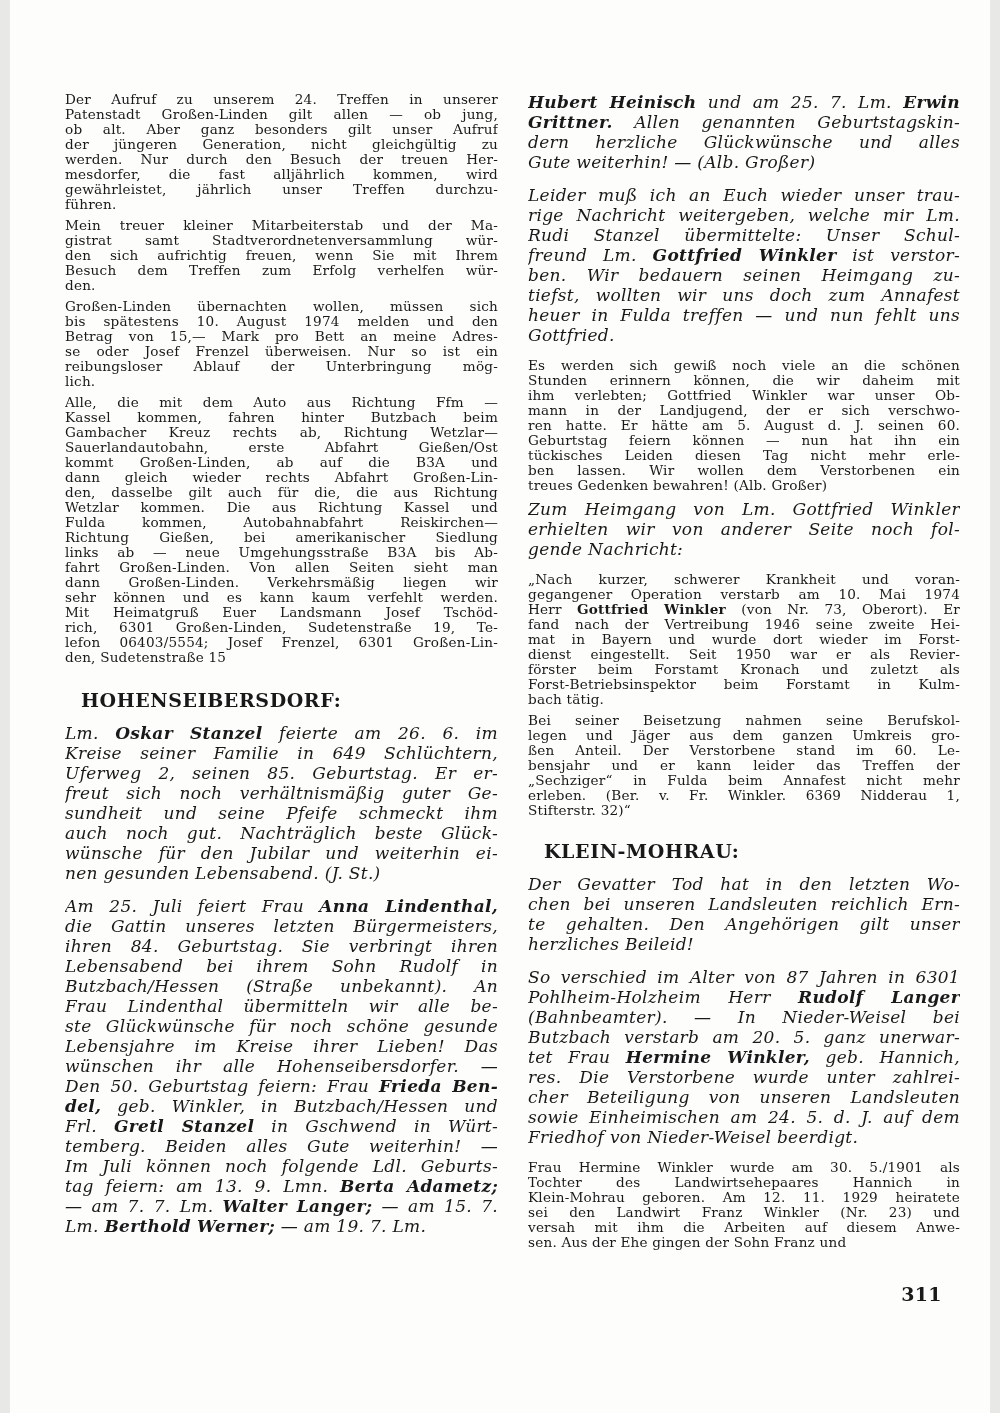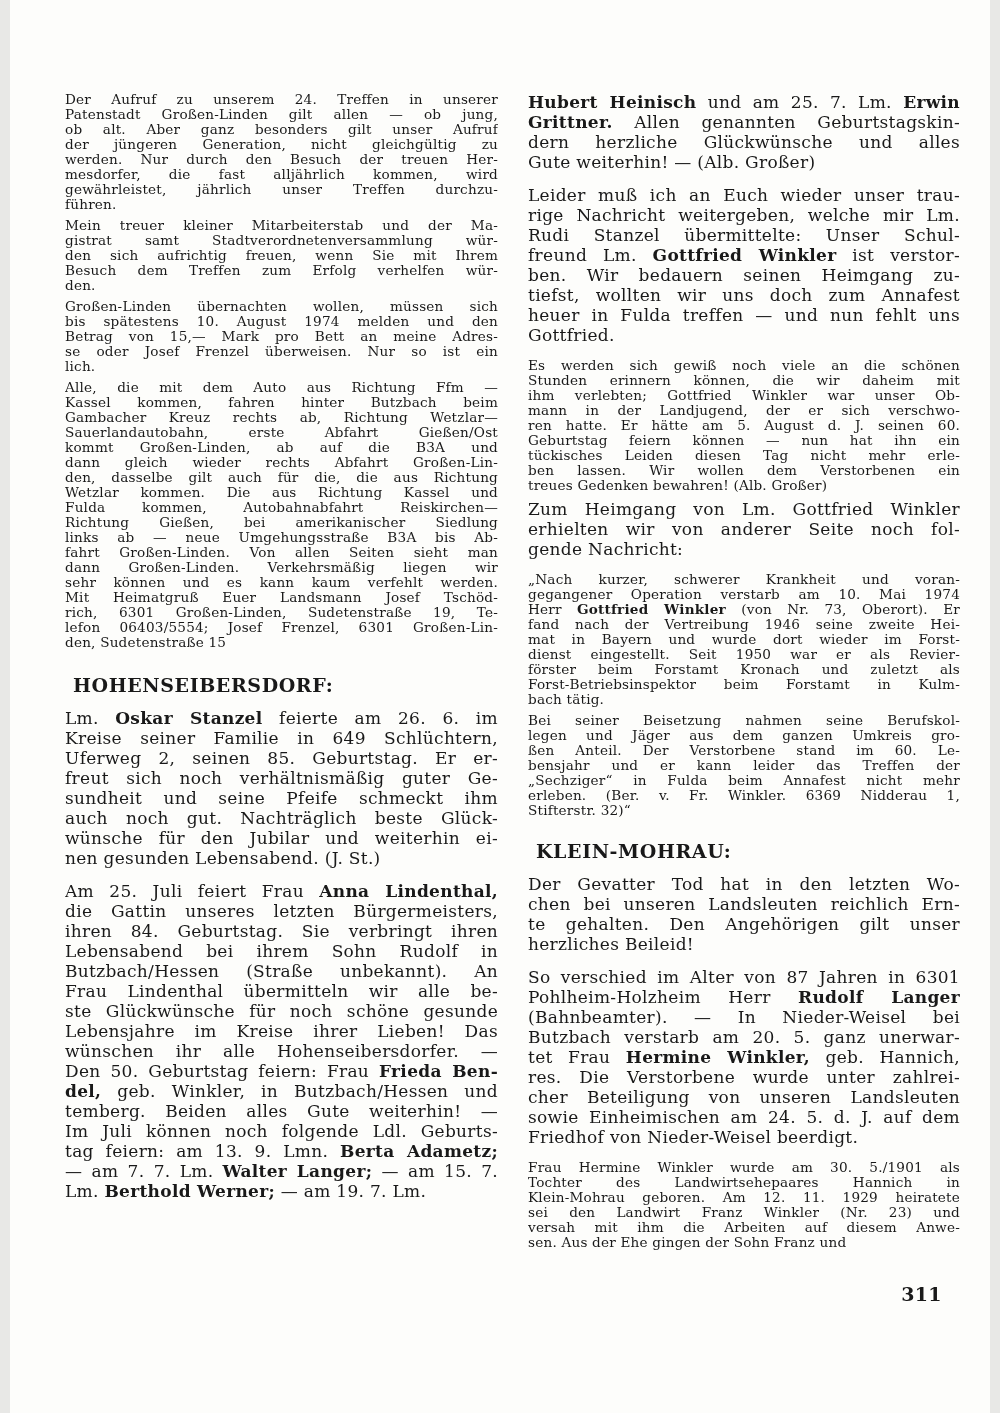--- a/index.html
+++ b/index.html
@@ -35,29 +35,30 @@
   }
   .para.small .line {
     font-size: 13.6px;
     line-height: 15px;
     letter-spacing: 0.2px;
   }
   .para.large .line {
     font-size: 17px;
     line-height: 20px;
     letter-spacing: 0.3px;
+    font-style: italic;
   }
   .line.just {
     text-align: justify;
     text-align-last: justify;
   }
   .line b { font-weight: bold; }
 
   .heading {
-    margin: 24px 0 12px 8px;
+    margin: 24px 0 12px 16px;
     font-size: 19px;
     font-weight: bold;
     letter-spacing: 0.6px;
     line-height: 22px;
   }
   .col-right .heading { margin-top: 22px; }
 
   .page-number {
     position: absolute;
     top: 1283px;
@@ -87,20 +88,21 @@
         <div class="line just"><span>gistrat samt Stadtverordnetenversammlung wür-</span></div>
         <div class="line just"><span>den sich aufrichtig freuen, wenn Sie mit Ihrem</span></div>
         <div class="line just"><span>Besuch dem Treffen zum Erfolg verhelfen wür-</span></div>
         <div class="line"><span>den.</span></div>
       </div>
       <div class="para small">
         <div class="line just"><span>Großen-Linden übernachten wollen, müssen sich</span></div>
         <div class="line just"><span>bis spätestens 10. August 1974 melden und den</span></div>
         <div class="line just"><span>Betrag von 15,— Mark pro Bett an meine Adres-</span></div>
         <div class="line just"><span>se oder Josef Frenzel überweisen. Nur so ist ein</span></div>
+        <div class="line just"><span>reibungsloser Ablauf der Unterbringung mög-</span></div>
         <div class="line"><span>lich.</span></div>
       </div>
       <div class="para small">
         <div class="line just"><span>Alle, die mit dem Auto aus Richtung Ffm —</span></div>
         <div class="line just"><span>Kassel kommen, fahren hinter Butzbach beim</span></div>
         <div class="line just"><span>Gambacher Kreuz rechts ab, Richtung Wetzlar—</span></div>
         <div class="line just"><span>Sauerlandautobahn, erste Abfahrt Gießen/Ost</span></div>
         <div class="line just"><span>kommt Großen-Linden, ab auf die B3A und</span></div>
         <div class="line just"><span>dann gleich wieder rechts Abfahrt Großen-Lin-</span></div>
         <div class="line just"><span>den, dasselbe gilt auch für die, die aus Richtung</span></div>
@@ -132,20 +134,21 @@
         <div class="line just"><span>die Gattin unseres letzten Bürgermeisters,</span></div>
         <div class="line just"><span>ihren 84. Geburtstag. Sie verbringt ihren</span></div>
         <div class="line just"><span>Lebensabend bei ihrem Sohn Rudolf in</span></div>
         <div class="line just"><span>Butzbach/Hessen (Straße unbekannt). An</span></div>
         <div class="line just"><span>Frau Lindenthal übermitteln wir alle be-</span></div>
         <div class="line just"><span>ste Glückwünsche für noch schöne gesunde</span></div>
         <div class="line just"><span>Lebensjahre im Kreise ihrer Lieben! Das</span></div>
         <div class="line just"><span>wünschen ihr alle Hohenseibersdorfer. —</span></div>
         <div class="line just"><span>Den 50. Geburtstag feiern: Frau </span><b>Frieda Ben-</b></div>
         <div class="line just"><b>del,</b><span> geb. Winkler, in Butzbach/Hessen und</span></div>
+        <div class="line just"><span>Frl. </span><b>Gretl Stanzel</b><span> in Gschwend in Würt-</span></div>
         <div class="line just"><span>temberg. Beiden alles Gute weiterhin! —</span></div>
         <div class="line just"><span>Im Juli können noch folgende Ldl. Geburts-</span></div>
         <div class="line just"><span>tag feiern: am 13. 9. Lmn. </span><b>Berta Adametz;</b></div>
         <div class="line just"><span>— am 7. 7. Lm. </span><b>Walter Langer;</b><span> — am 15. 7.</span></div>
         <div class="line"><span>Lm. </span><b>Berthold Werner;</b><span> — am 19. 7. Lm.</span></div>
       </div>
     </div>
   <div class="col col-right" id="col-right">
       <div class="para large">
         <div class="line just"><b>Hubert Heinisch</b><span> und am 25. 7. Lm. </span><b>Erwin</b></div>

